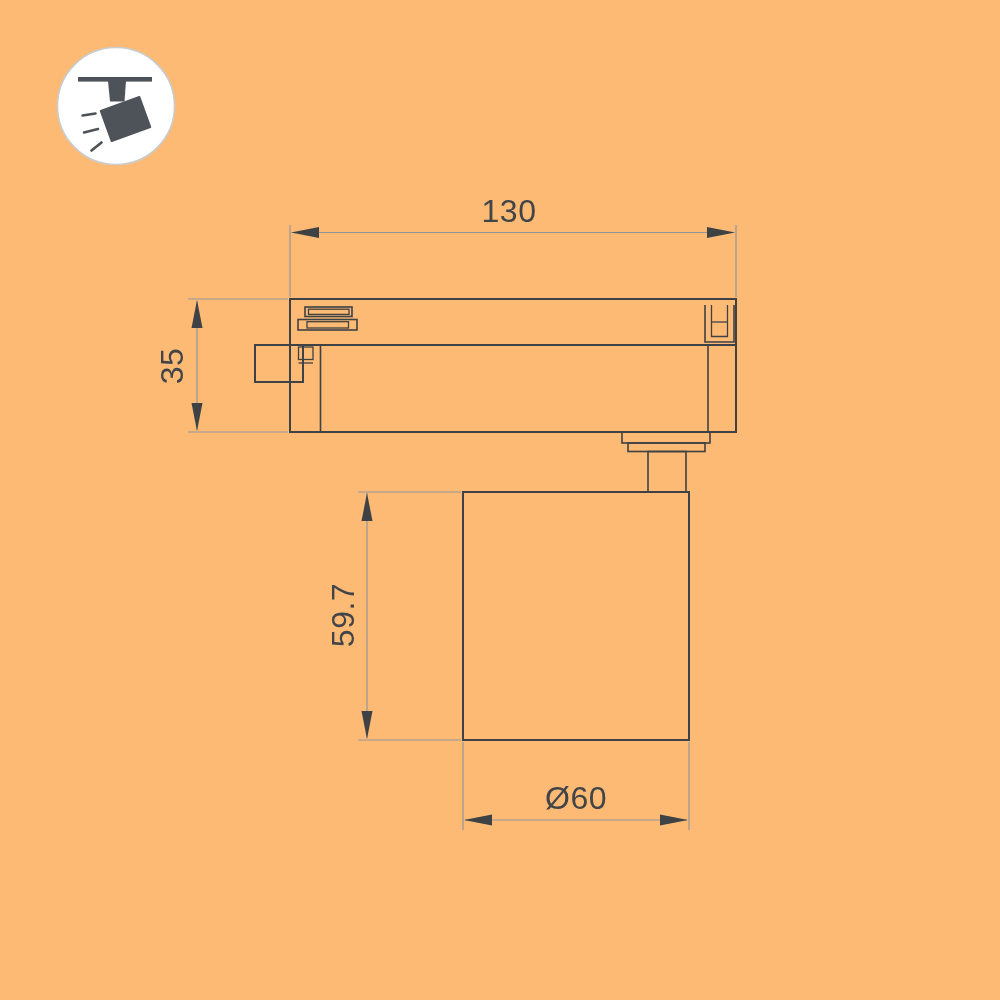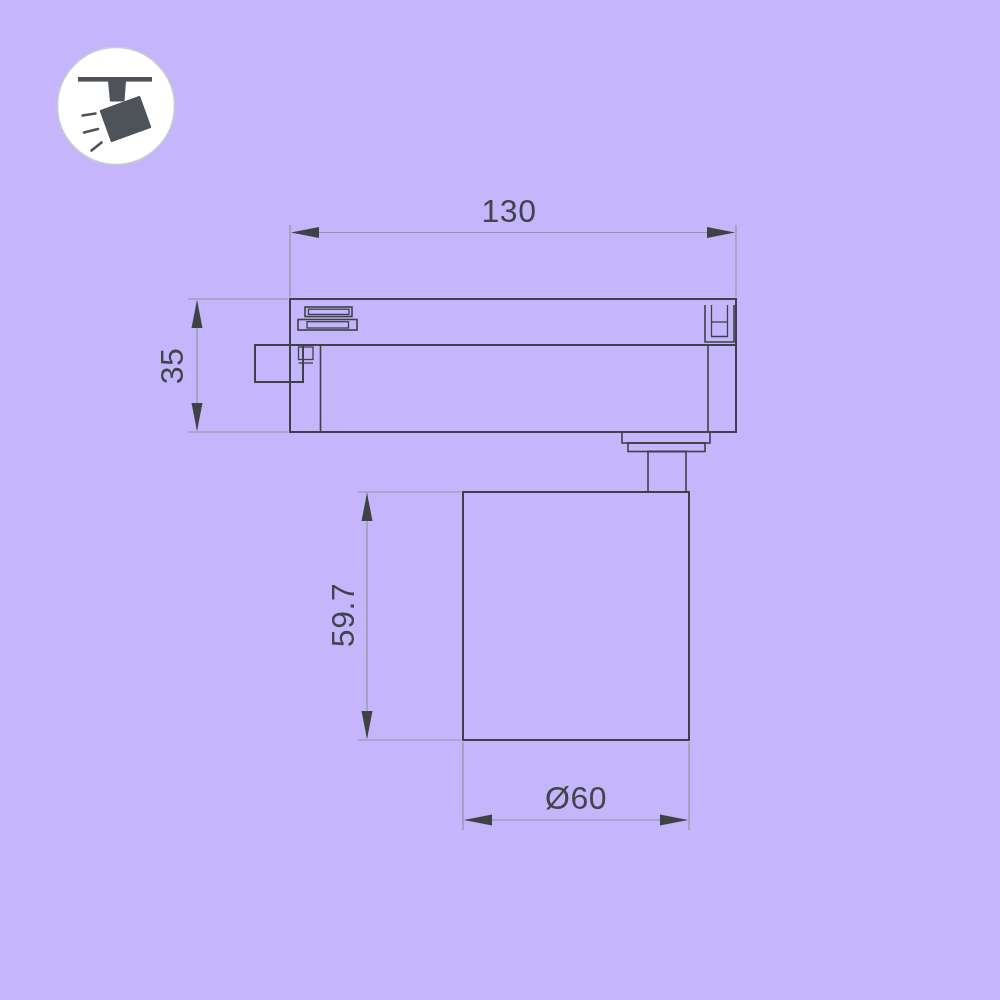--- a/index.html
+++ b/index.html
@@ -5,21 +5,21 @@
   html, body {
     margin: 0;
     padding: 0;
     background: #ffffff;
     font-family: "Liberation Sans", "DejaVu Sans", sans-serif;
   }
   .stage {
     position: relative;
     width: 1000px;
     height: 1000px;
-    background: #c4b5fd;
+    background: #fdba74;
     overflow: hidden;
   }
   svg { display: block; }
 
   
   .outline2  { stroke: #3e4245; stroke-width: 2;   fill: none; }
   .outline15 { stroke: #3e4245; stroke-width: 1.6; fill: none; }
   .outline12 { stroke: #3e4245; stroke-width: 1.3; fill: none; }
 
   

